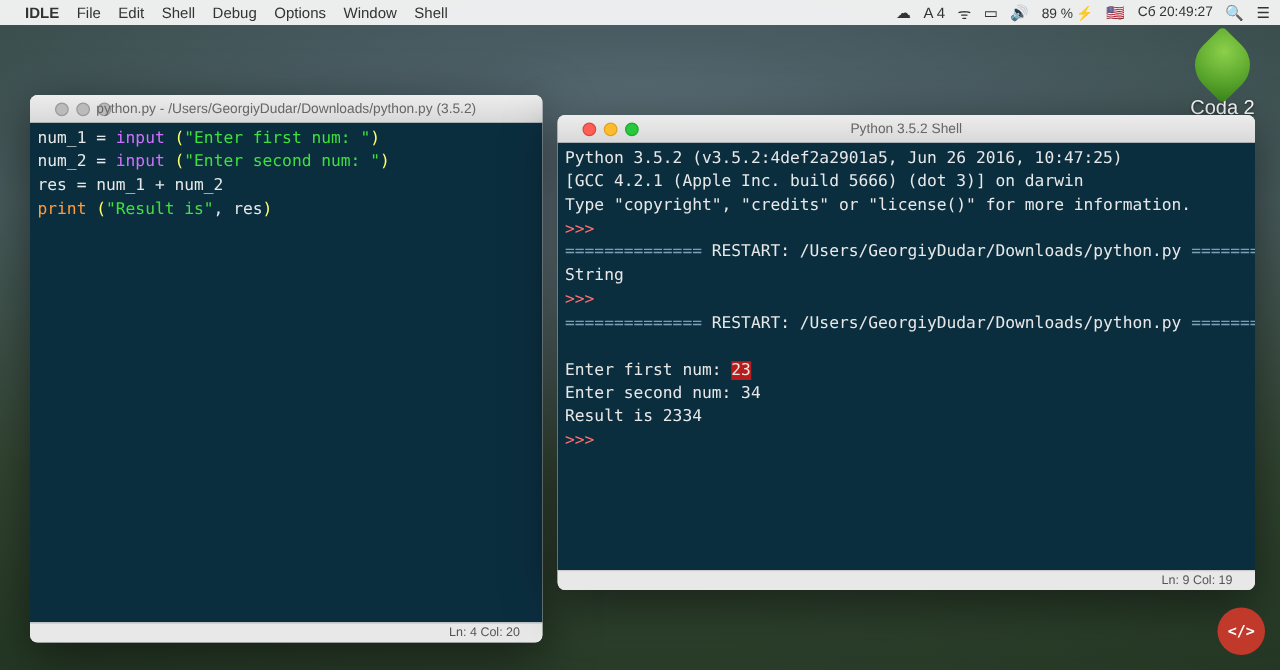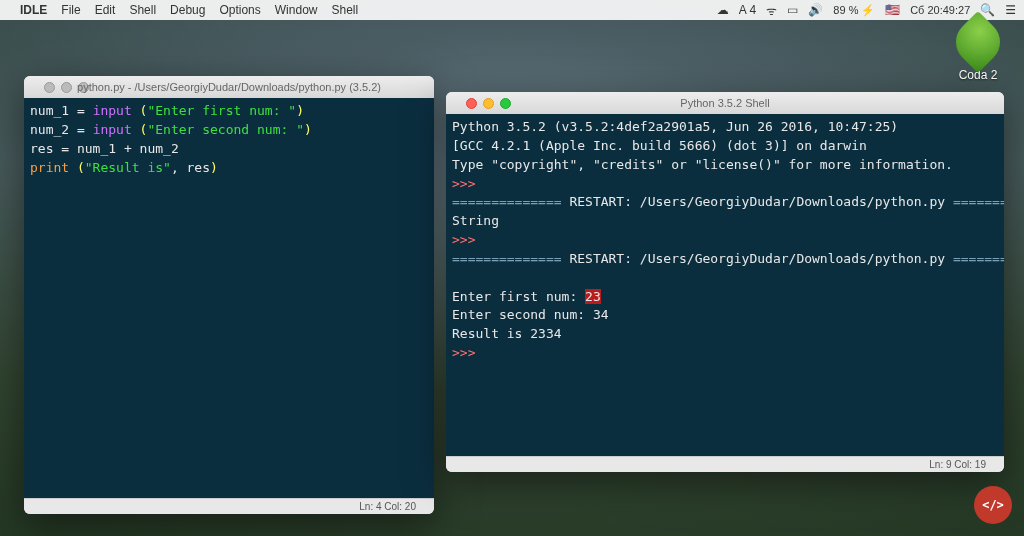--- a/index.html
+++ b/index.html
@@ -96,26 +96,26 @@
 .fn { color: #d070ff; }
 .str { color: #3ee03e; }
 .par { color: #ffff66; }
 .txt { color: #e8e8e8; }
 .prompt { color: #ff7070; }
 .divider-line { color: #7aa0b8; }
 .highlight { background: #b91c1c; }
 
 .desktop-icon {
   position: absolute;
-  top: 20px;
+  top: 30px;
   right: 18px;
   width: 56px;
   text-align: center;
   color: #fff;
-  font-size: 12px;
+  font-size: 16px;
   text-shadow: 0 1px 2px rgba(0,0,0,0.6);
 }
 .leaf {
   width: 44px; height: 44px;
   margin: 0 auto 4px;
   background: radial-gradient(circle at 35% 30%, #8bd04a, #3a8a1a);
   border-radius: 4px 50% 4px 50%;
   transform: rotate(45deg);
 }
 .corner-badge {

